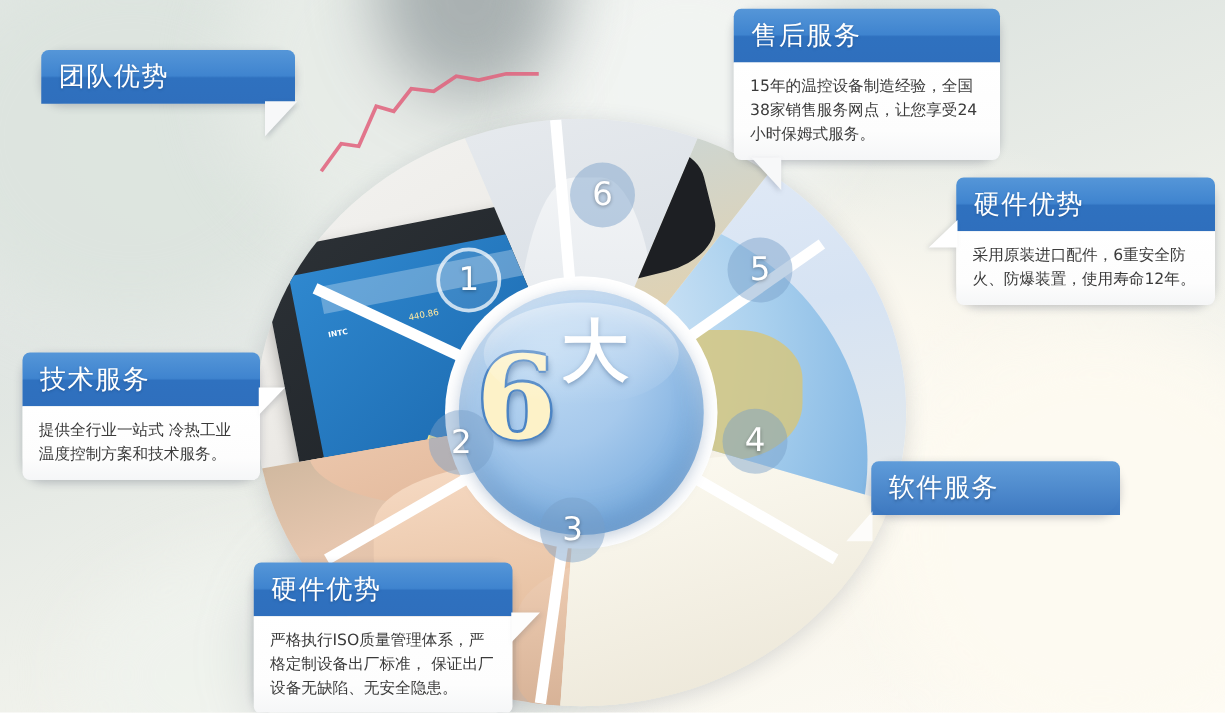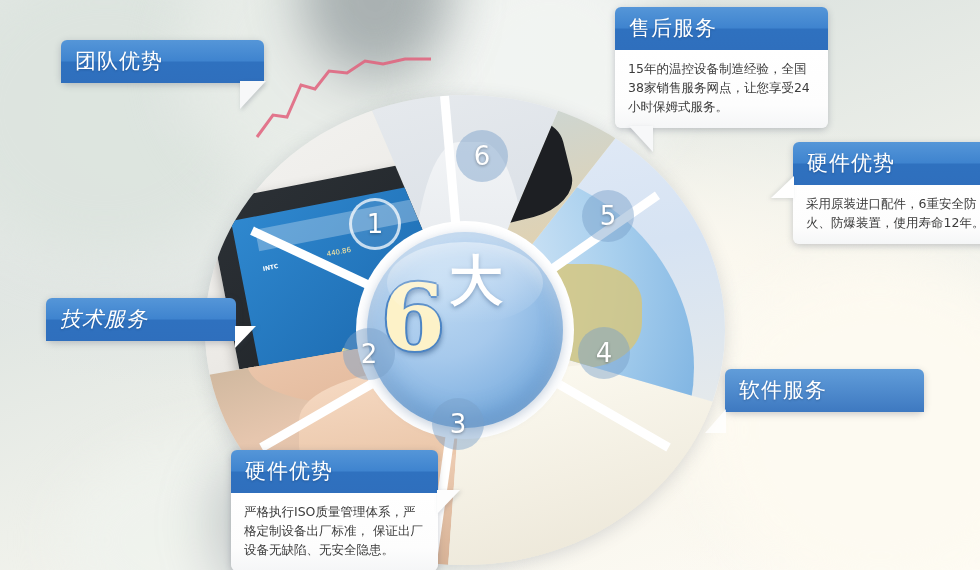--- a/index.html
+++ b/index.html
@@ -92,24 +92,23 @@
     display:flex; align-items:center; justify-content:center;
     font-size:26px; color:#ffffff; font-weight:500;
     text-shadow:0 1px 3px rgba(0,0,0,.35);
   }
   .num.ring{ border:3px solid rgba(255,255,255,.72); background:rgba(255,255,255,.10); }
   .num.fill{ background:rgba(120,160,200,.46); }
 
   
   .card{
     position:absolute;
-    border-radius:7px;
+    border-radius:18px;
     box-shadow:0 2px 7px rgba(60,70,90,.28);
     overflow:visible;
-    margin-left:28px;
   }
   .card .hd{
     border-radius:6px 6px 0 0;
     background:linear-gradient(180deg,#5596d8 0%,#3f84cf 48%,#2f71bf 52%,#2f6fbd 100%);
     color:#ffffff;
     font-size:21px;
     padding:7px 14px 8px 14px;
     letter-spacing:1px;
     text-shadow:0 1px 2px rgba(20,50,90,.35);
   }
@@ -284,16 +283,17 @@
   <div class="hd">软件服务</div>
   <div class="tail" style="left:-20px; top:40px; border-right:21px solid rgba(255,255,255,.80); border-top:24px solid transparent;"></div>
 </div>
 
 <div class="card solid" style="left:203px; top:450px; width:207px;">
   <div class="hd">硬件优势</div>
   <div class="bd">严格执行ISO质量管理体系，严格定制设备出厂标准，  保证出厂设备无缺陷、无安全隐患。</div>
   <div class="tail" style="right:-22px; top:40px; border-left:23px solid #fdfdfd; border-bottom:24px solid transparent; filter:drop-shadow(2px 1px 2px rgba(60,70,90,.18));"></div>
 </div>
 
-<div class="card solid" style="left:18px; top:298px; width:190px;font-style:italic;">
+<div class="card solid" style="left:18px; top:282px; width:190px;">
   <div class="hd">技术服务</div>
+  <div class="bd">提供全行业一站式    冷热工业温度控制方案和技术服务。</div>
   <div class="tail" style="right:-20px; top:28px; border-left:21px solid #ffffff; border-bottom:22px solid transparent; filter:drop-shadow(2px 1px 2px rgba(60,70,90,.18));"></div>
 </div>
 
 </body></html>

